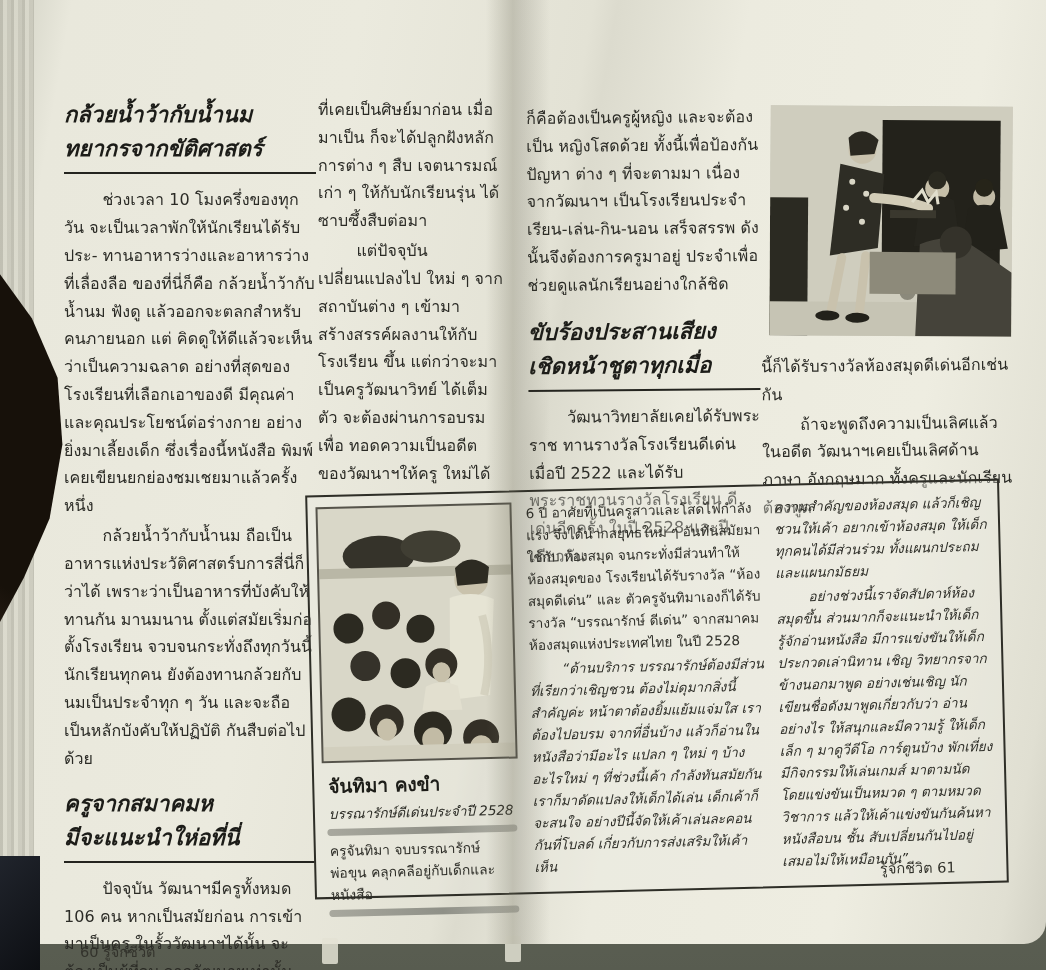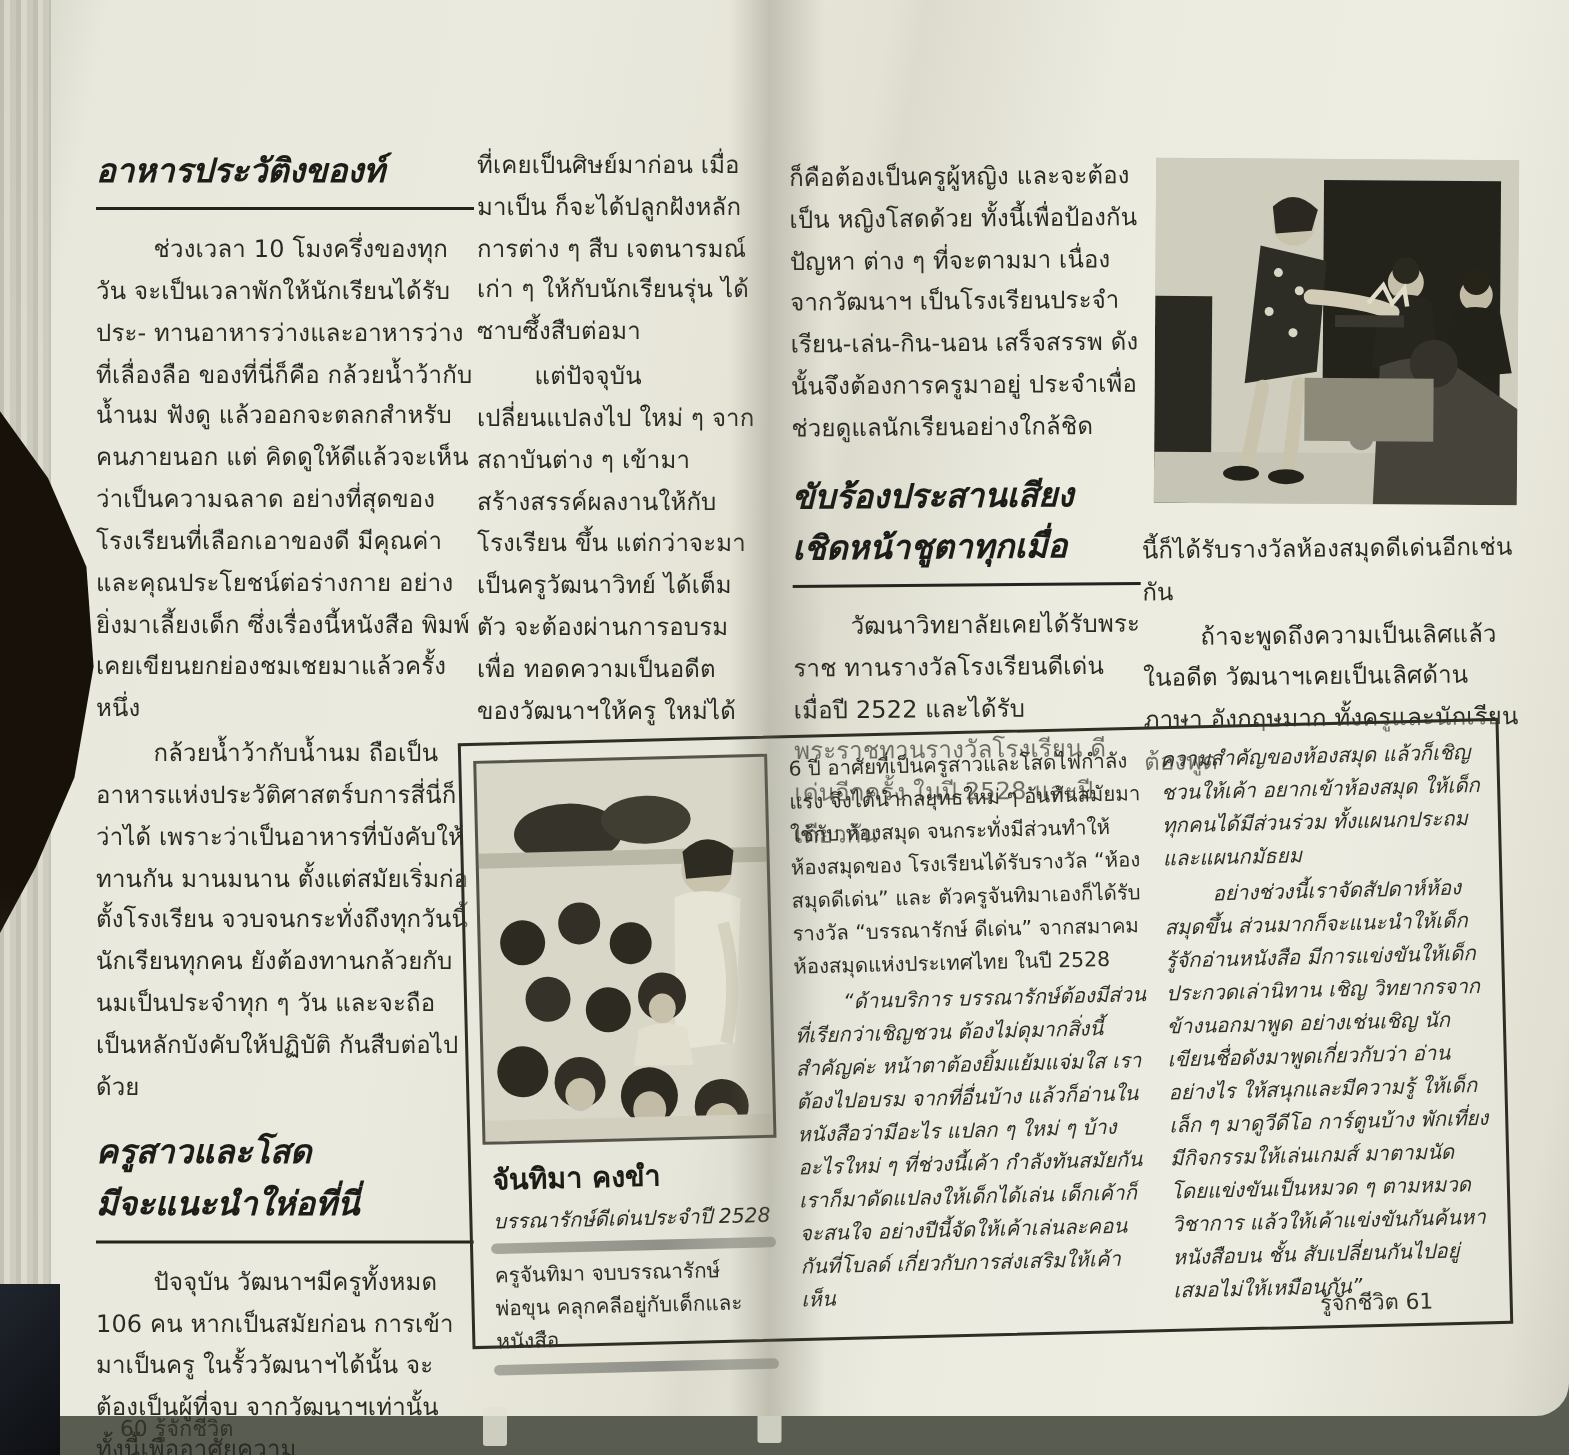--- a/index.html
+++ b/index.html
@@ -46,29 +46,30 @@
 
 <div class="stage">
 
   <div class="spread"></div>
   <div class="page-edge-left"></div>
   <div class="bottom-notch" style="left:322px;top:938px;"></div>
   <div class="bottom-notch" style="left:505px;top:936px;"></div>
 
   <div class="col" style="left:64px;top:98px;width:252px;">
     <div class="headline">
-      <div>อาหารประวัติงของท์</div>
+      <div>กล้วยน้ำว้ากับน้ำนม</div>
+      <div>ทยากรจากขัติศาสตร์</div>
     </div>
     <hr class="rule">
     <div class="body-txt">
       <p class="indent">ช่วงเวลา 10 โมงครึ่งของทุกวัน จะเป็นเวลาพักให้นักเรียนได้รับประ- ทานอาหารว่างและอาหารว่างที่เลื่องลือ ของที่นี่ก็คือ กล้วยน้ำว้ากับน้ำนม ฟังดู แล้วออกจะตลกสำหรับคนภายนอก แต่ คิดดูให้ดีแล้วจะเห็นว่าเป็นความฉลาด อย่างที่สุดของโรงเรียนที่เลือกเอาของดี มีคุณค่าและคุณประโยชน์ต่อร่างกาย อย่างยิ่งมาเลี้ยงเด็ก ซึ่งเรื่องนี้หนังสือ พิมพ์เคยเขียนยกย่องชมเชยมาแล้วครั้ง หนึ่ง</p>
       <p class="indent">กล้วยน้ำว้ากับน้ำนม ถือเป็น อาหารแห่งประวัติศาสตร์บการสี่นี่ก็ว่าได้ เพราะว่าเป็นอาหารที่บังคับให้ทานกัน มานมนาน ตั้งแต่สมัยเริ่มก่อตั้งโรงเรียน จวบจนกระทั่งถึงทุกวันนี้นักเรียนทุกคน ยังต้องทานกล้วยกับนมเป็นประจำทุก ๆ วัน และจะถือเป็นหลักบังคับให้ปฏิบัติ กันสืบต่อไปด้วย</p>
     </div>
     <div class="headline" style="margin-top:14px;">
-      <div>ครูสาวและโสด</div>
+      <div>ครูจากสมาคมห</div>
       <div>มีจะแนะนำให่อที่นี่</div>
     </div>
     <hr class="rule">
     <div class="body-txt">
       <p class="indent">ปัจจุบัน วัฒนาฯมีครูทั้งหมด 106 คน หากเป็นสมัยก่อน การเข้ามาเป็นครู ในรั้ววัฒนาฯได้นั้น จะต้องเป็นผู้ที่จบ จากวัฒนาฯเท่านั้น ทั้งนี้เพื่ออาศัยความ</p>
     </div>
   </div>
 
   <div class="col clip-right" style="left:318px;top:96px;width:186px;height:392px;">
     <div class="body-txt">

